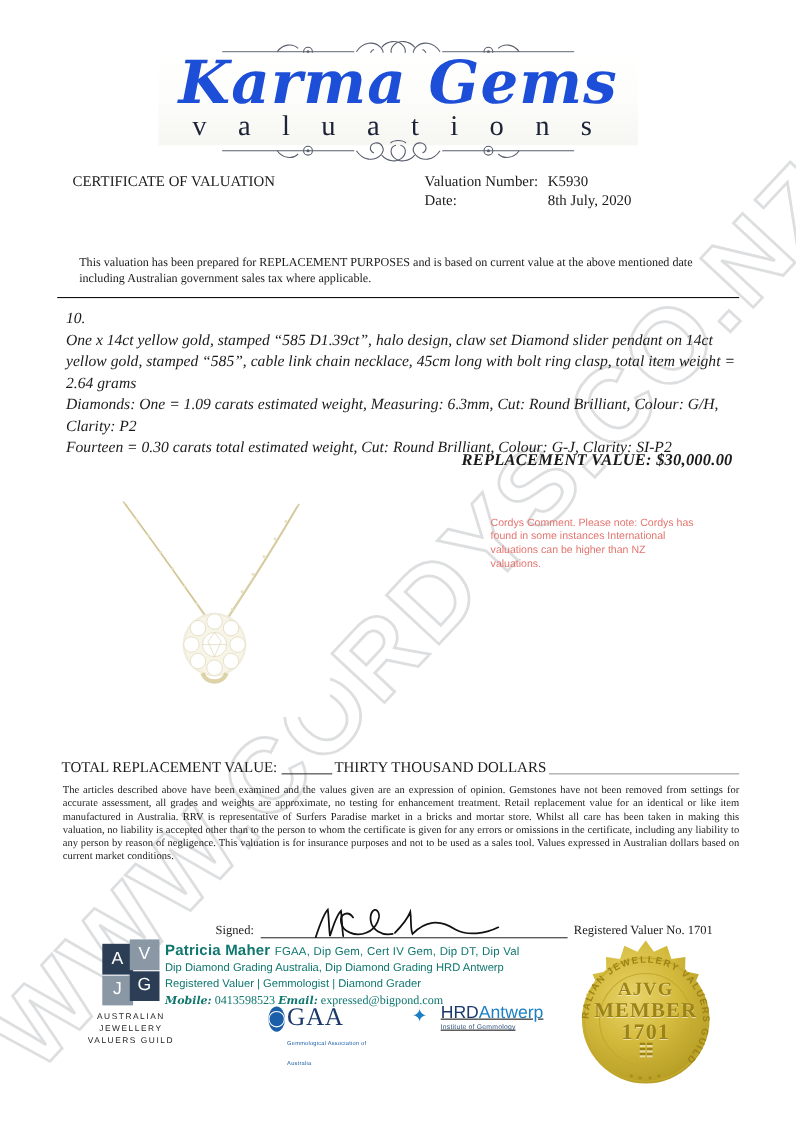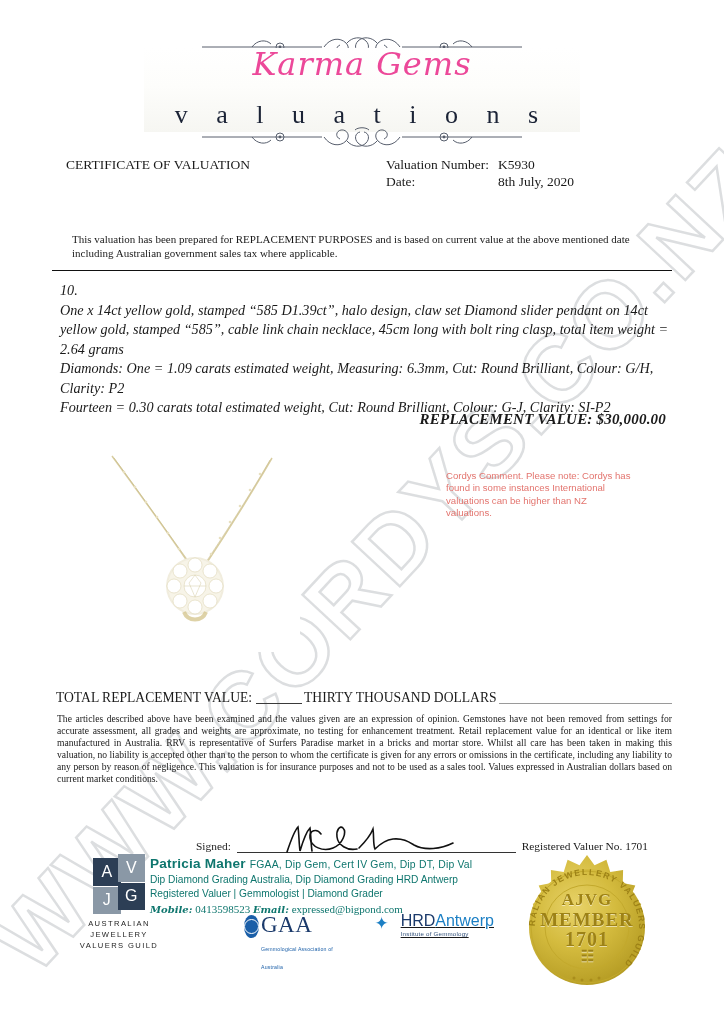--- a/index.html
+++ b/index.html
@@ -72,25 +72,26 @@
     background: linear-gradient(to bottom, #ffffff 0%, #fdfdfb 45%, #f6f6f2 100%);
   }
   .logo-script {
     position: absolute;
     left: 50%;
     transform: translateX(-50%);
     top: 14px;
     width: 440px;
     font-family: "DejaVu Serif", serif;
     font-style: italic;
-    font-size: 32px;
-    color: #ec4899;
+    font-size: 54px;
+    color: #1d4ed8;
     letter-spacing: 1px;
     line-height: 1;
     white-space: nowrap;
+    font-weight: bold;
   }
   .logo-sub {
     position: absolute;
     left: 50%;
     transform: translateX(-50%);
     top: 66px;
     font-family: "Liberation Serif", serif;
     font-size: 26px;
     letter-spacing: 11px;
     color: #1b2336;

